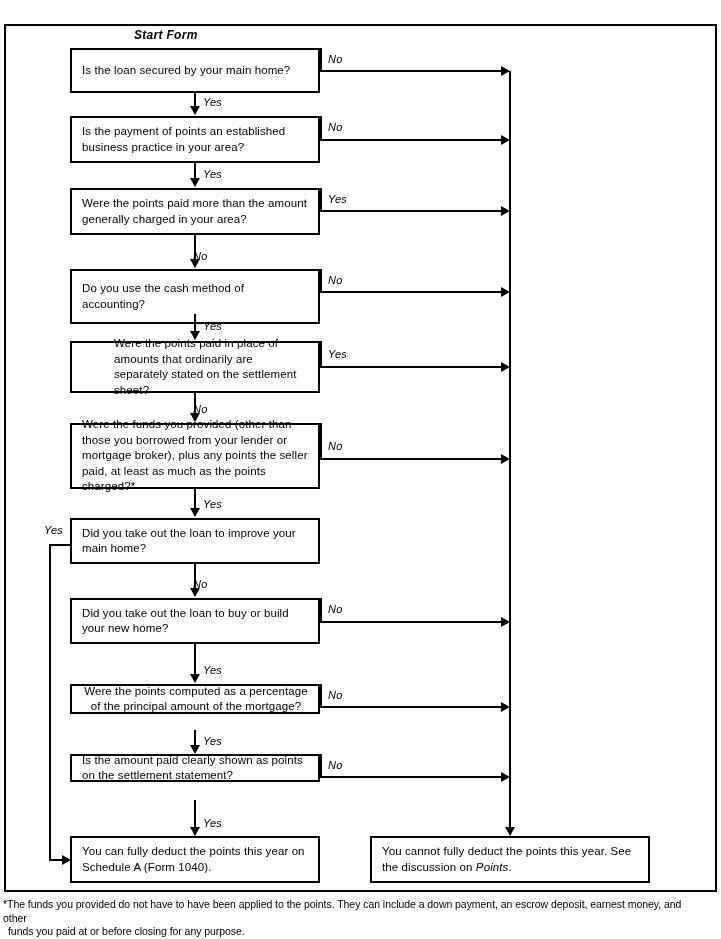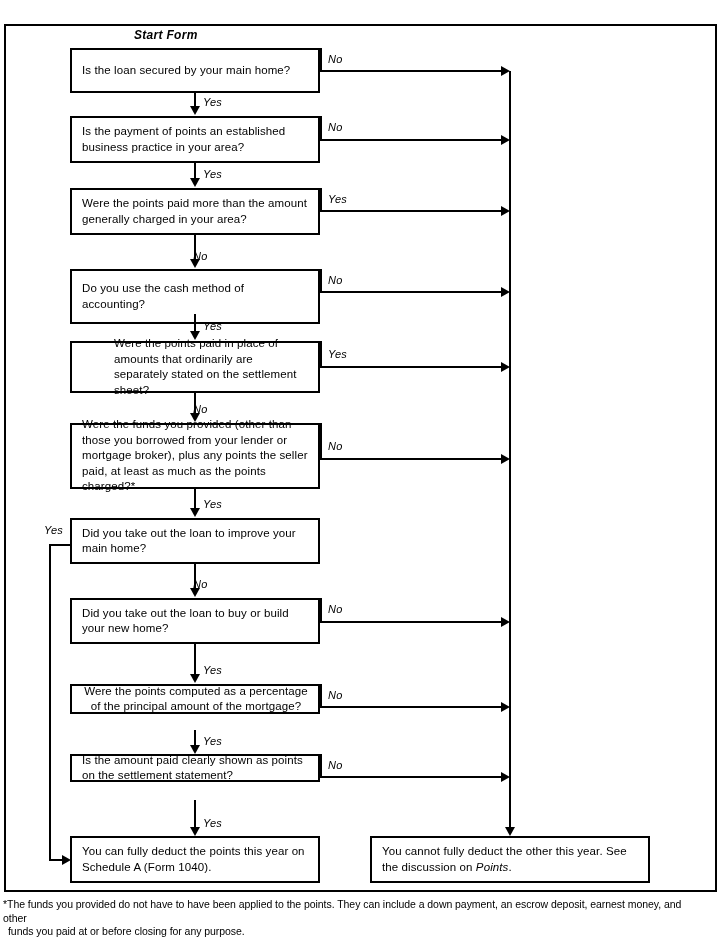--- a/index.html
+++ b/index.html
@@ -163,21 +163,21 @@
 
   <div class="node" style="left:70px; top:754px; width:250px; height:28px;">
     <span class="txt">Is the amount paid clearly shown as points on the settlement statement?</span>
   </div>
 
   <div class="node" style="left:70px; top:836px; width:250px; height:47px;justify-content:flex-end;">
     <span class="txt">You can fully deduct the points this year on Schedule A (Form 1040).</span>
   </div>
 
   <div class="node" style="left:370px; top:836px; width:280px; height:47px;">
-    <span class="txt"><span>You cannot fully deduct the other this year. See the discussion on </span><i>Points</i><span>.</span></span>
+    <span class="txt"><span>You cannot fully deduct the points this year. See the discussion on </span><i>Points</i><span>.</span></span>
   </div>
 
   <div class="vline" style="left:194px; top:93px; height:14px;"></div>
   <div class="arrow-down" style="left:189.5px; top:106px;"></div>
   <div class="elabel" style="left:203px; top:96px;">Yes</div>
 
   <div class="vline" style="left:194px; top:163px; height:16px;"></div>
   <div class="arrow-down" style="left:189.5px; top:178px;"></div>
   <div class="elabel" style="left:203px; top:168px;">Yes</div>
 

